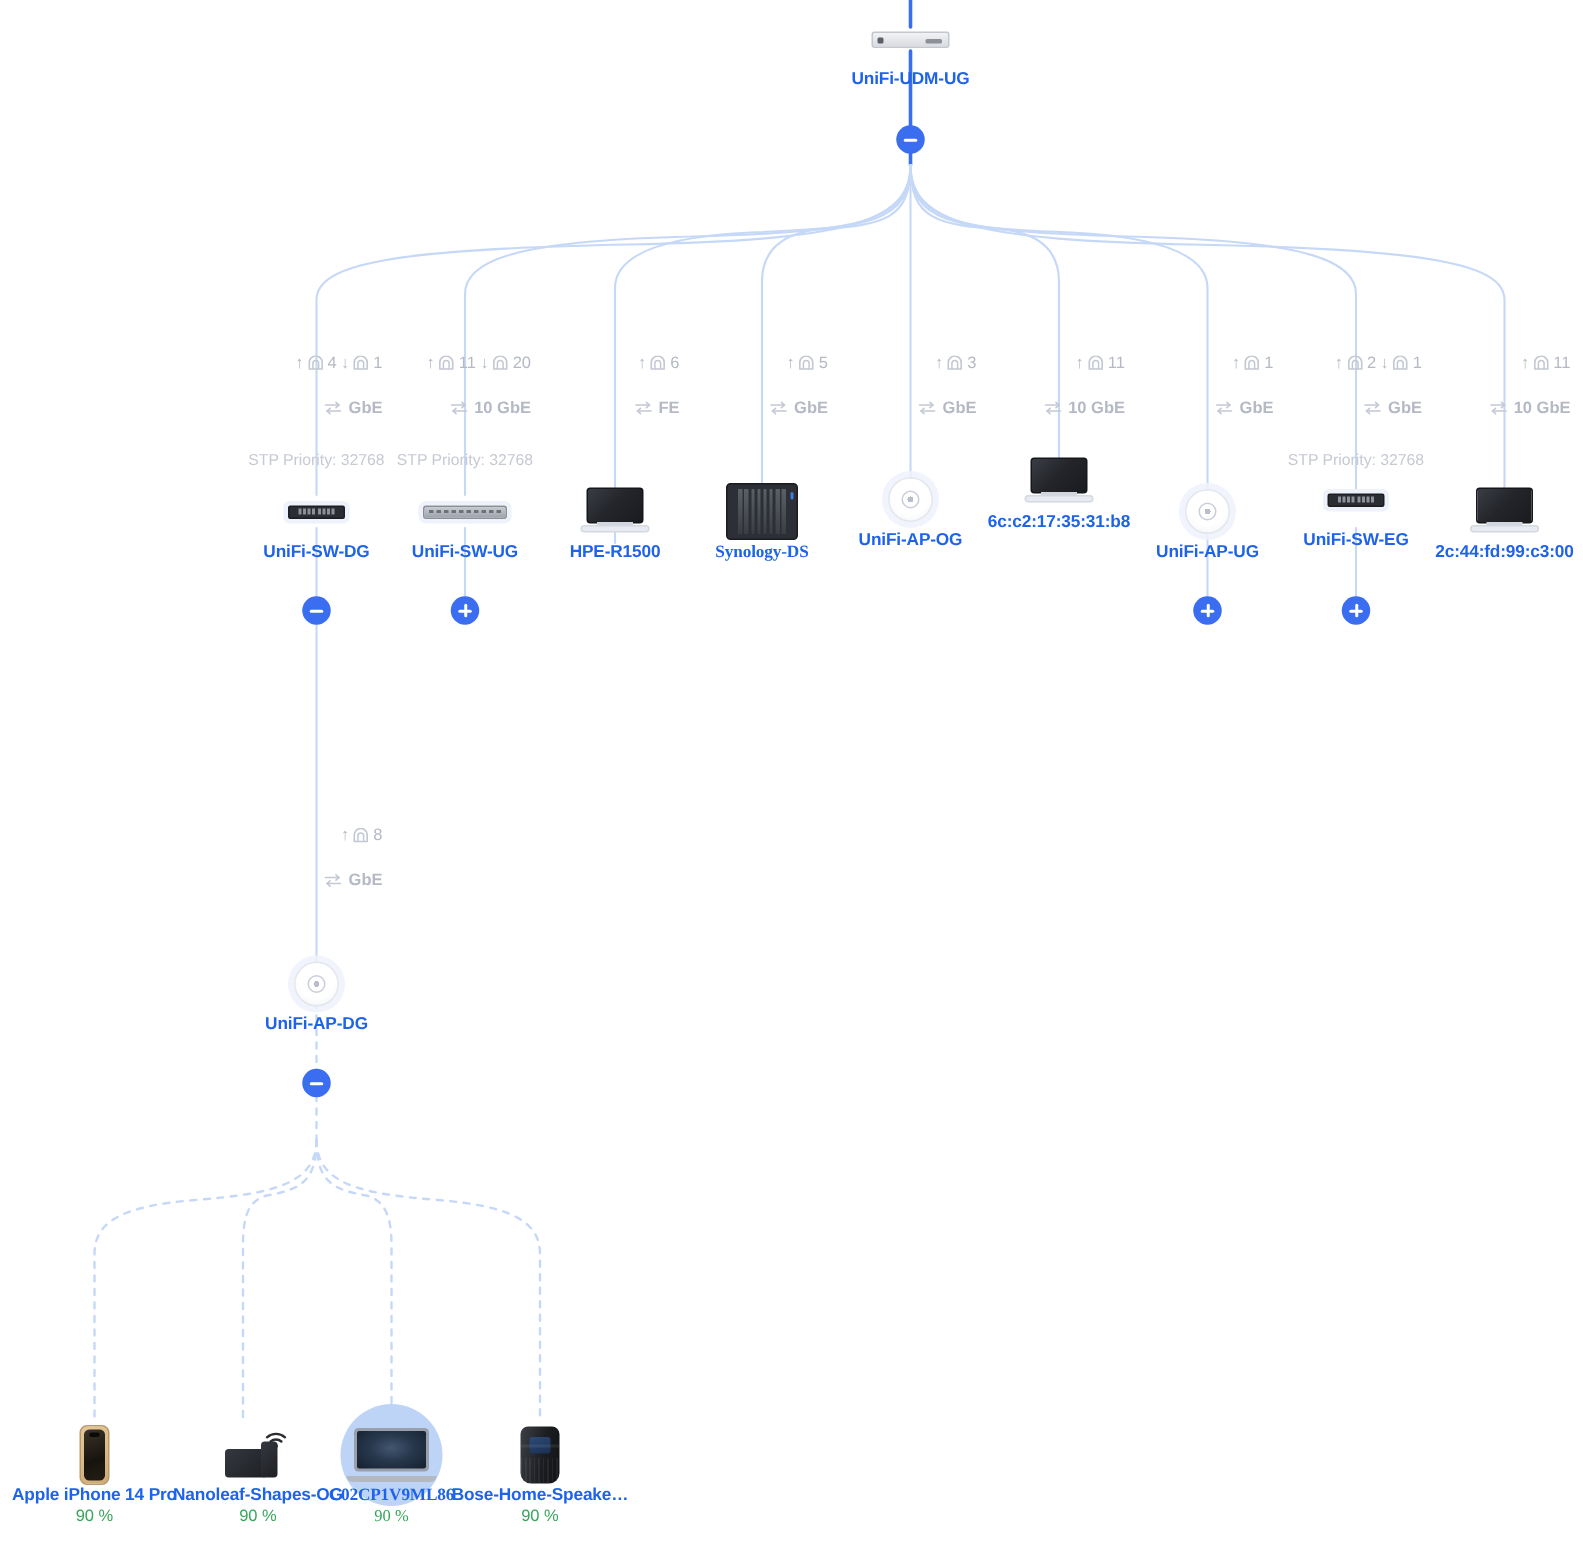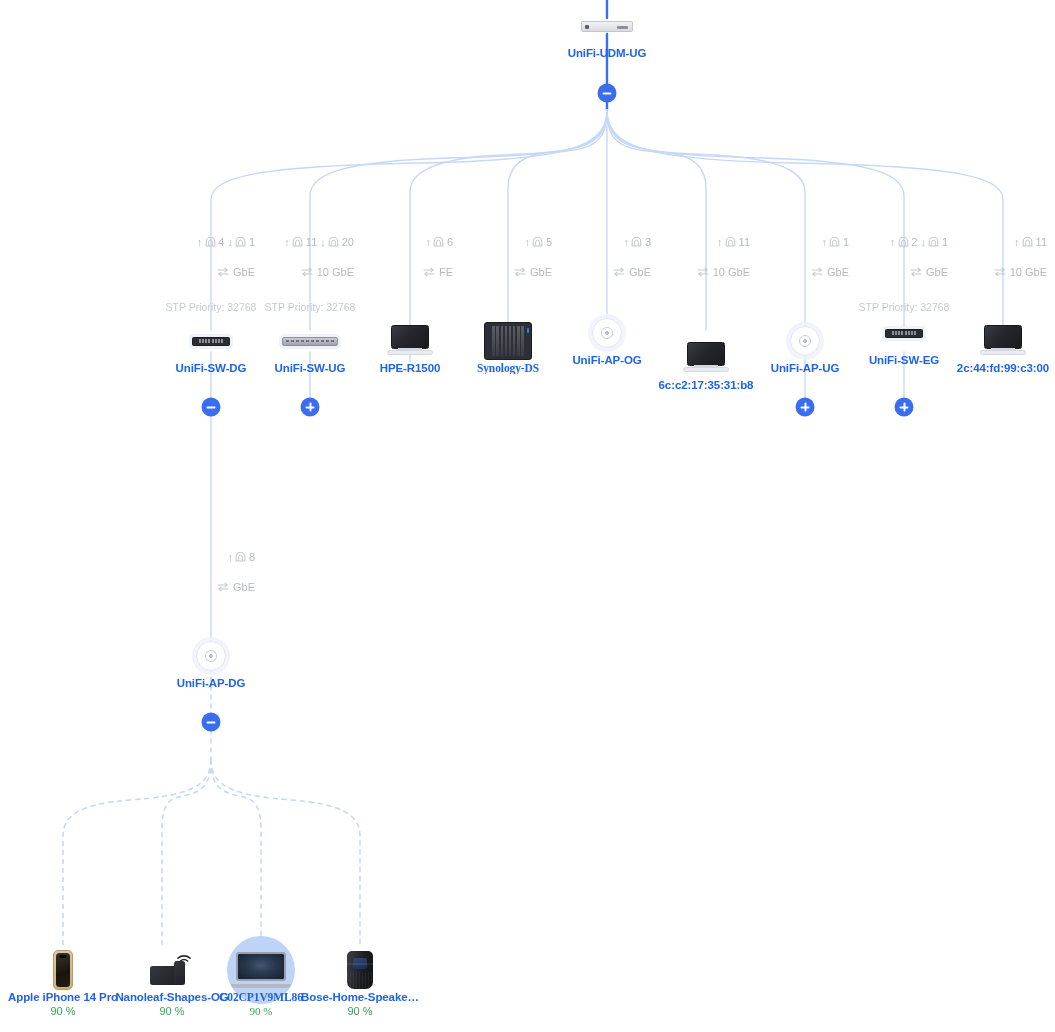--- a/index.html
+++ b/index.html
@@ -213,21 +213,21 @@
   }
   .linkstat .row2{
     display:flex;align-items:center;justify-content:flex-end;gap:4px;
     margin-top:18px;height:12px;
   }
   .linkstat .pair{display:flex;align-items:center;gap:2.5px;}
   .arr{font-size:11px;color:#b4b9c4;line-height:1;}
   .pkt{display:inline-block;width:11px;height:10px;}
   .swapi{display:inline-block;width:12px;height:10px;}
   .num{font-size:11px;color:#b4b9c4;}
-  .spd{font-size:11px;color:#b4b9c4;}
+  .spd{font-size:11px;color:#b4b9c4;font-weight:bold;}
 
   .stp{
     position:absolute;
     transform:translateX(-50%);
     font-size:10.5px;
     color:#c6cad3;
     white-space:nowrap;
   }
 </style>
 </head>
@@ -322,21 +322,21 @@
           </div>
         </div>
         <div class="node-label">Synology-DS</div>
       </div>
       <div class="node" style="left: 607px; top: 316px;">
         <div class="node-icon">
           <div class="ap"></div>
         </div>
         <div class="node-label">UniFi-AP-OG</div>
       </div>
-      <div class="node" style="left: 706px; top: 341px;">
+      <div class="node" style="left: 706px; top: 304px;">
         <div class="node-icon">
           <div class="monitor">
             <div class="screen"></div>
             <div class="foot"></div>
             <div class="base"></div>
           </div>
         </div>
         <div class="node-label">6c:c2:17:35:31:b8</div>
       </div>
       <div class="node" style="left: 805px; top: 324px;">

